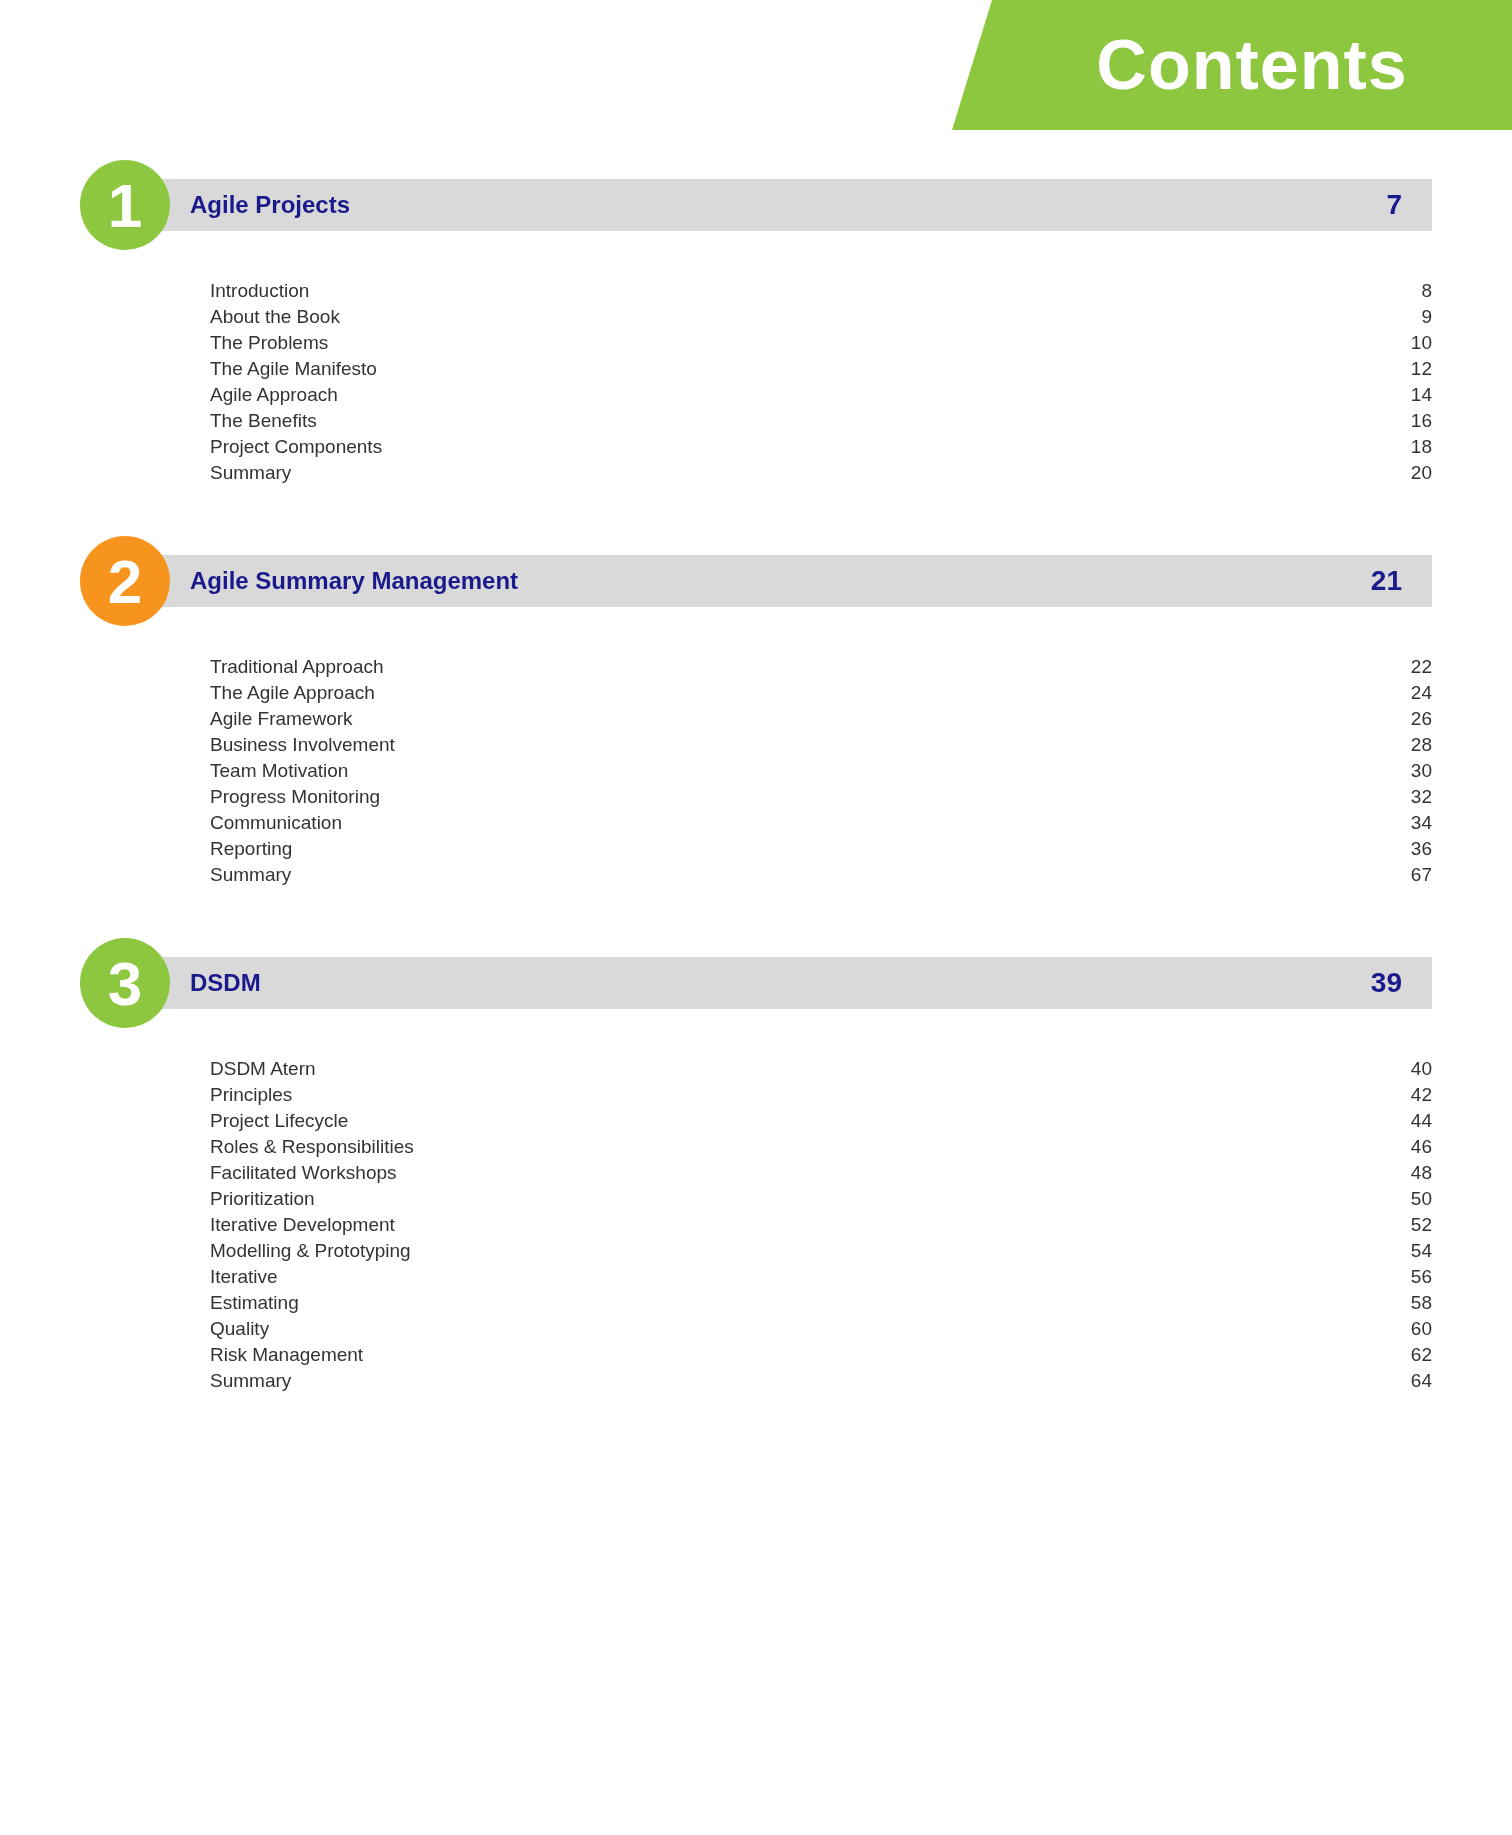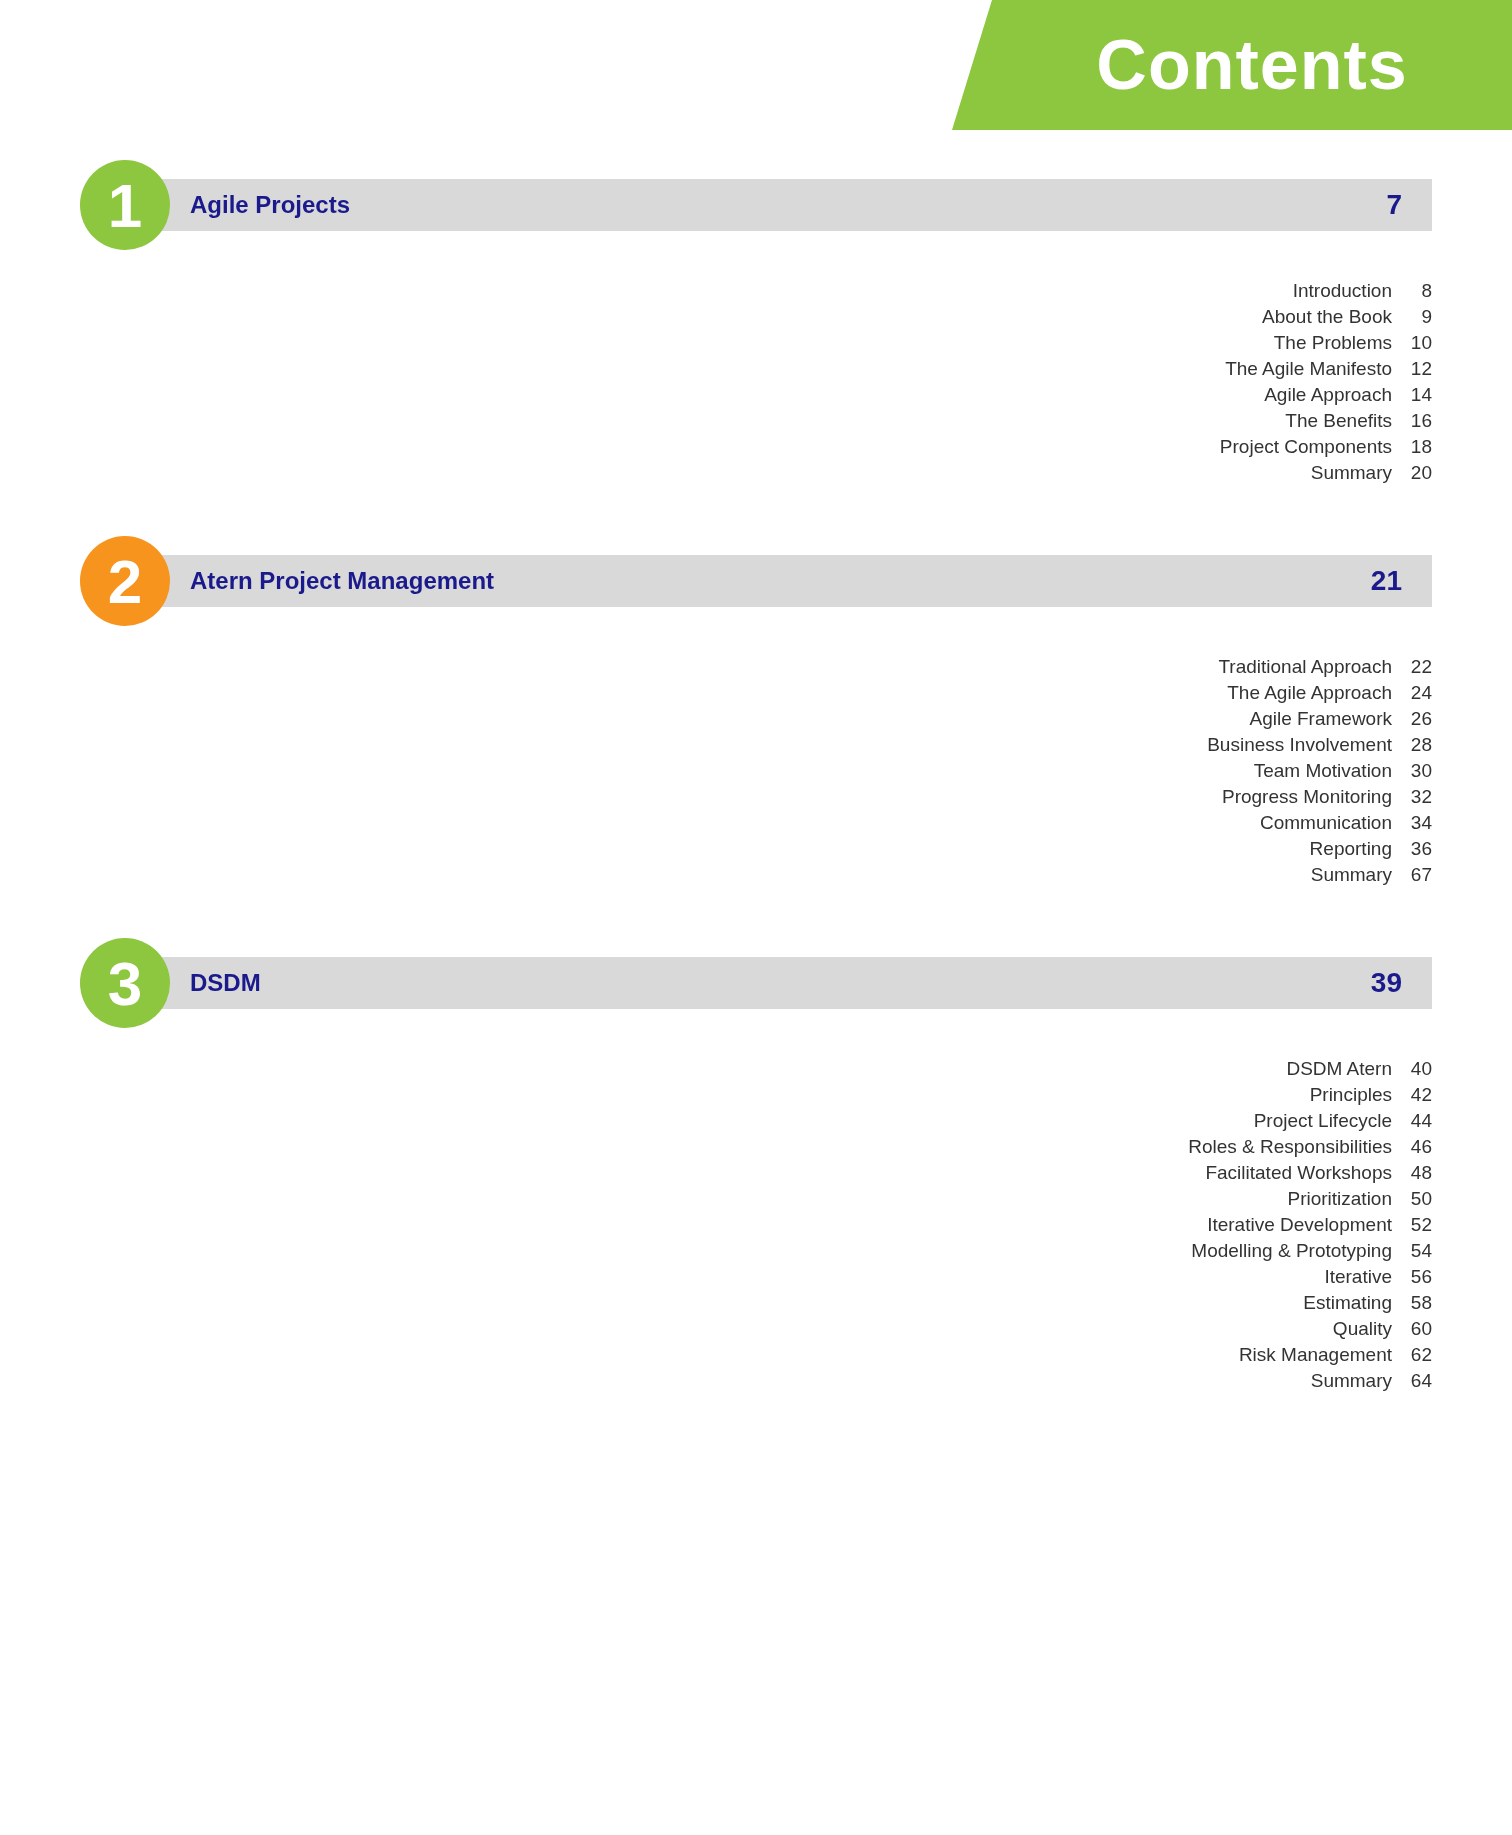--- a/index.html
+++ b/index.html
@@ -101,21 +101,21 @@
     }
 
     
     .chapter-items {
       margin-left: 130px;
       margin-top: 10px;
     }
 
     .chapter-item-row {
       display: flex;
-      justify-content: flex-end;
+      justify-content: space-between;
       align-items: baseline;
       padding: 2px 0;
     }
 
     .chapter-item-title {
       font-size: 19px;
       color: #333333;
       font-weight: 400;
     }
 
@@ -176,21 +176,21 @@
         <div class="chapter-item-row">
           <span class="chapter-item-title">Summary</span>
           <span class="chapter-item-page">20</span>
         </div>
       </div>
     </div>
     <div class="chapter-block">
       <div class="chapter-header">
         <div class="chapter-number-badge badge-orange">2</div>
         <div class="chapter-title-bar">
-          <span class="chapter-title-text">Atern Project Management</span>
+          <span class="chapter-title-text">Agile Summary Management</span>
           <span class="chapter-page-number">21</span>
         </div>
       </div>
       <div class="chapter-items">
         <div class="chapter-item-row">
           <span class="chapter-item-title">Traditional Approach</span>
           <span class="chapter-item-page">22</span>
         </div>
         <div class="chapter-item-row">
           <span class="chapter-item-title">The Agile Approach</span>

